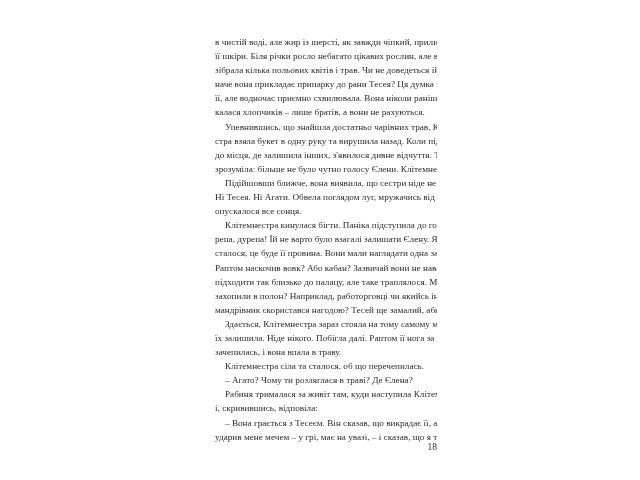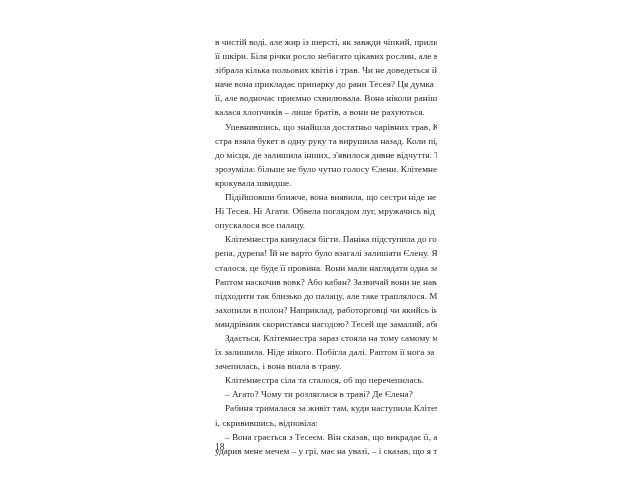--- a/index.html
+++ b/index.html
@@ -2,40 +2,39 @@
 <html><head>
 <meta charset="utf-8">
 <style>
   html, body { margin:0; padding:0; background:#ffffff; }
   body { width:640px; height:480px; position:relative; overflow:hidden; }
   .page { position:absolute; left:215px; top:35px; width:222px;
     font-family:"Liberation Serif","DejaVu Serif",serif; font-size:9.2px; line-height:14.1px; color:#2a2a2a; }
   .line { white-space:nowrap; text-align:justify; text-align-last:justify; height:14.1px; overflow:hidden; }
   .line.last { text-align-last:left; }
   .line.indent { text-indent:10px; }
-  .pagenum { position:absolute; left:0; width:222px; top:405px; text-align:left; font-size:9.5px; }
+  .pagenum { position:absolute; left:0; width:222px; top:405px; text-align:right; font-size:9.5px; }
 </style>
 </head>
 <body>
 
 <div class="page" id="page">
     <div class="line">в чистій воді, але жир із шерсті, як завжди чіпкий, прилипнув до</div>
     <div class="line">її шкіри. Біля річки росло небагато цікавих рослин, але вона все ж</div>
     <div class="line">зібрала кілька польових квітів і трав. Чи не доведеться їй вдавати,</div>
     <div class="line">наче вона прикладає припарку до рани Тесея? Ця думка налякала</div>
     <div class="line">її, але водночас приємно схвилювала. Вона ніколи раніше не тор-</div>
     <div class="line last">калася хлопчиків – лише братів, а вони не рахуються.</div>
     <div class="line indent">Упевнившись, що знайшла достатньо чарівних трав, Клітемне-</div>
     <div class="line">стра взяла букет в одну руку та вирушила назад. Коли підходила</div>
     <div class="line">до місця, де залишила інших, з'явилося дивне відчуття. Тоді вона</div>
     <div class="line">зрозуміла: більше не було чутно голосу Єлени. Клітемнестра за-</div>
-    <div class="line last">крокувала швидше.</div>
     <div class="line indent">Підійшовши ближче, вона виявила, що сестри ніде не видно.</div>
     <div class="line">Ні Тесея. Ні Агати. Обвела поглядом луг, мружачись від сонця, що</div>
-    <div class="line last">опускалося все палацу.</div>
+    <div class="line last">опускалося все сонця.</div>
     <div class="line indent">Клітемнестра кинулася бігти. Паніка підступила до горла. Ду-</div>
     <div class="line">репа, дурепа! Їй не варто було взагалі залишати Єлену. Якщо щось</div>
     <div class="line">сталося, це буде її провина. Вони мали наглядати одна за одною.</div>
     <div class="line">Раптом наскочив вовк? Або кабан? Зазвичай вони не наважувалися</div>
     <div class="line">підходити так близько до палацу, але таке траплялося. Може, їх</div>
     <div class="line">захопили в полон? Наприклад, работорговці чи якийсь іноземний</div>
     <div class="line">мандрівник скористався нагодою? Тесей ще замалий, аби побороти</div>
     <div class="line indent">Здається, Клітемнестра зараз стояла на тому самому місці, де</div>
     <div class="line">їх залишила. Ніде нікого. Побігла далі. Раптом її нога за щось</div>
     <div class="line last">зачепилась, і вона впала в траву.</div>

